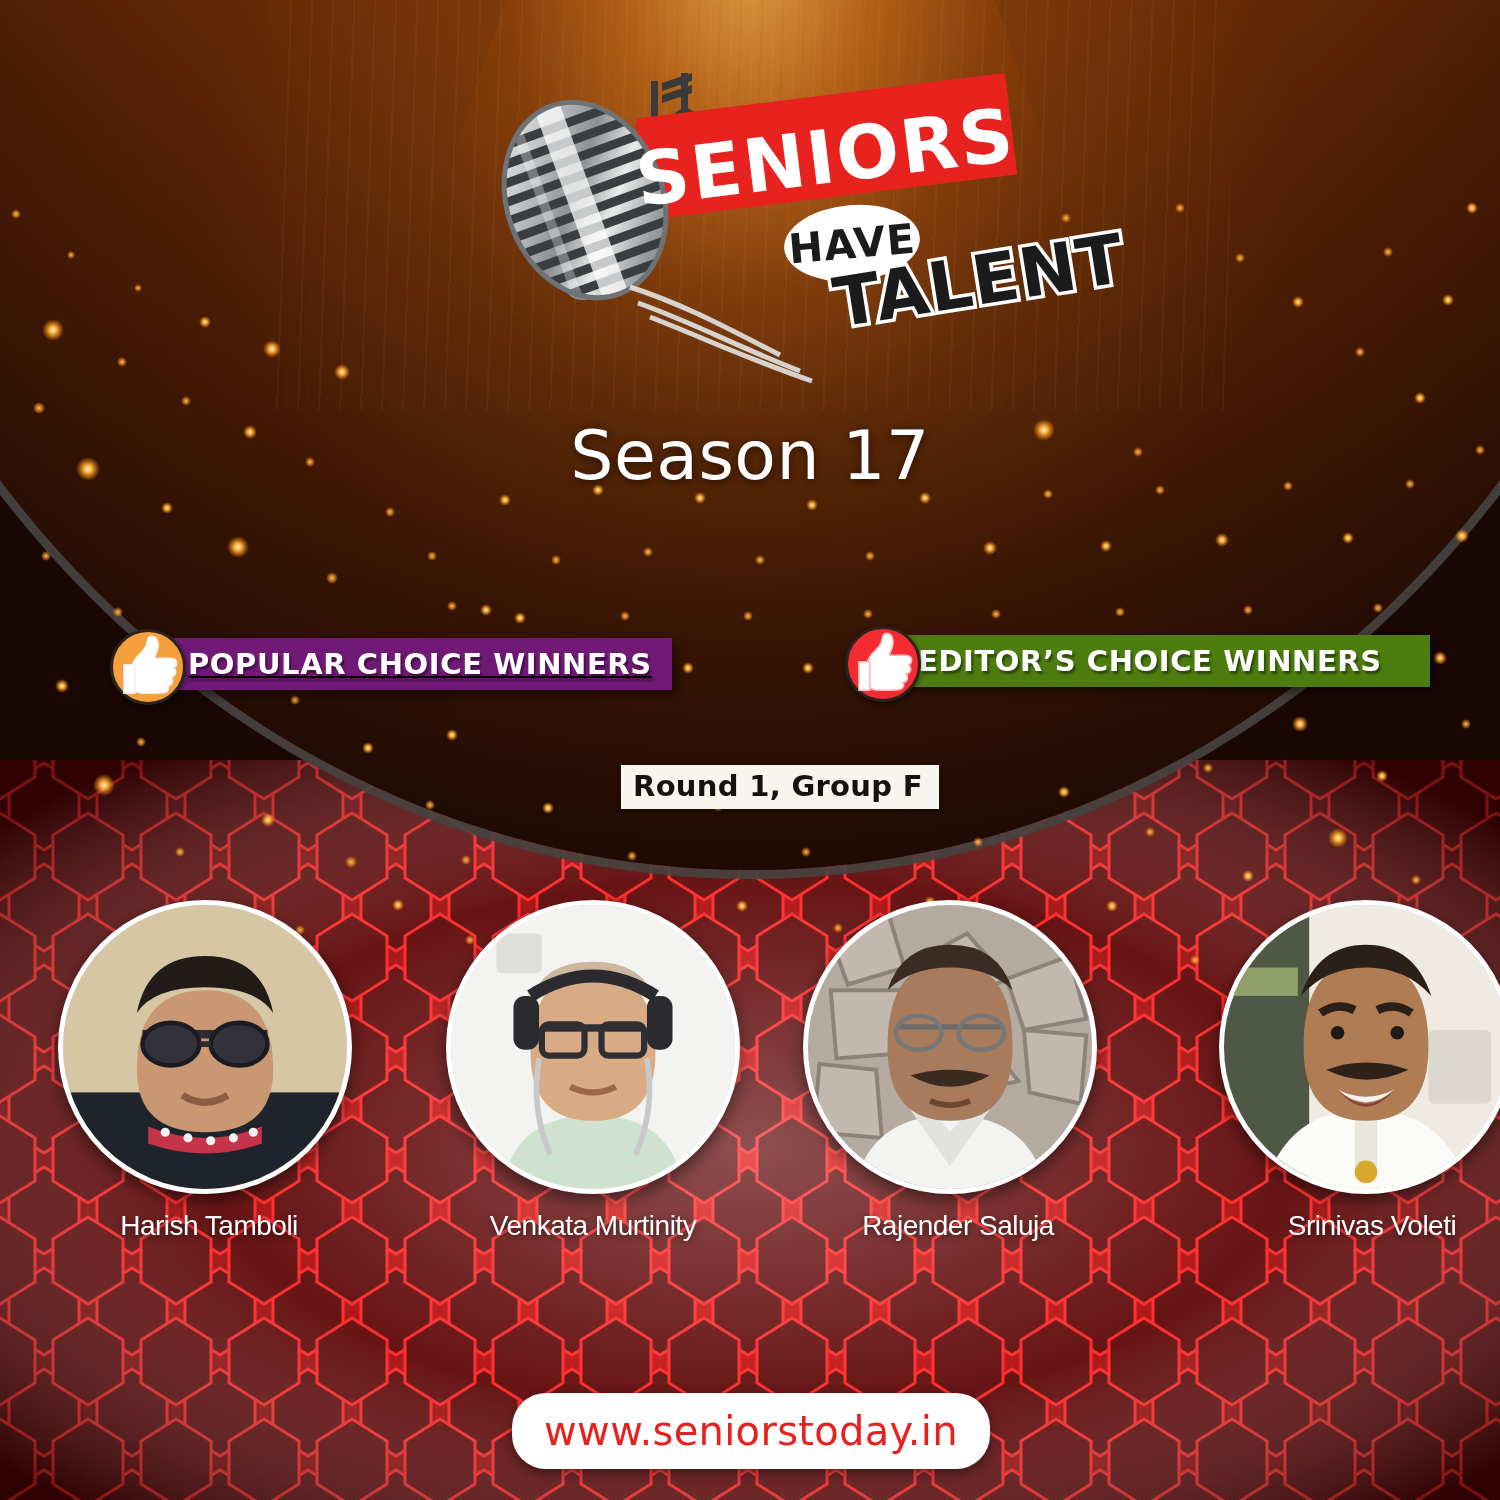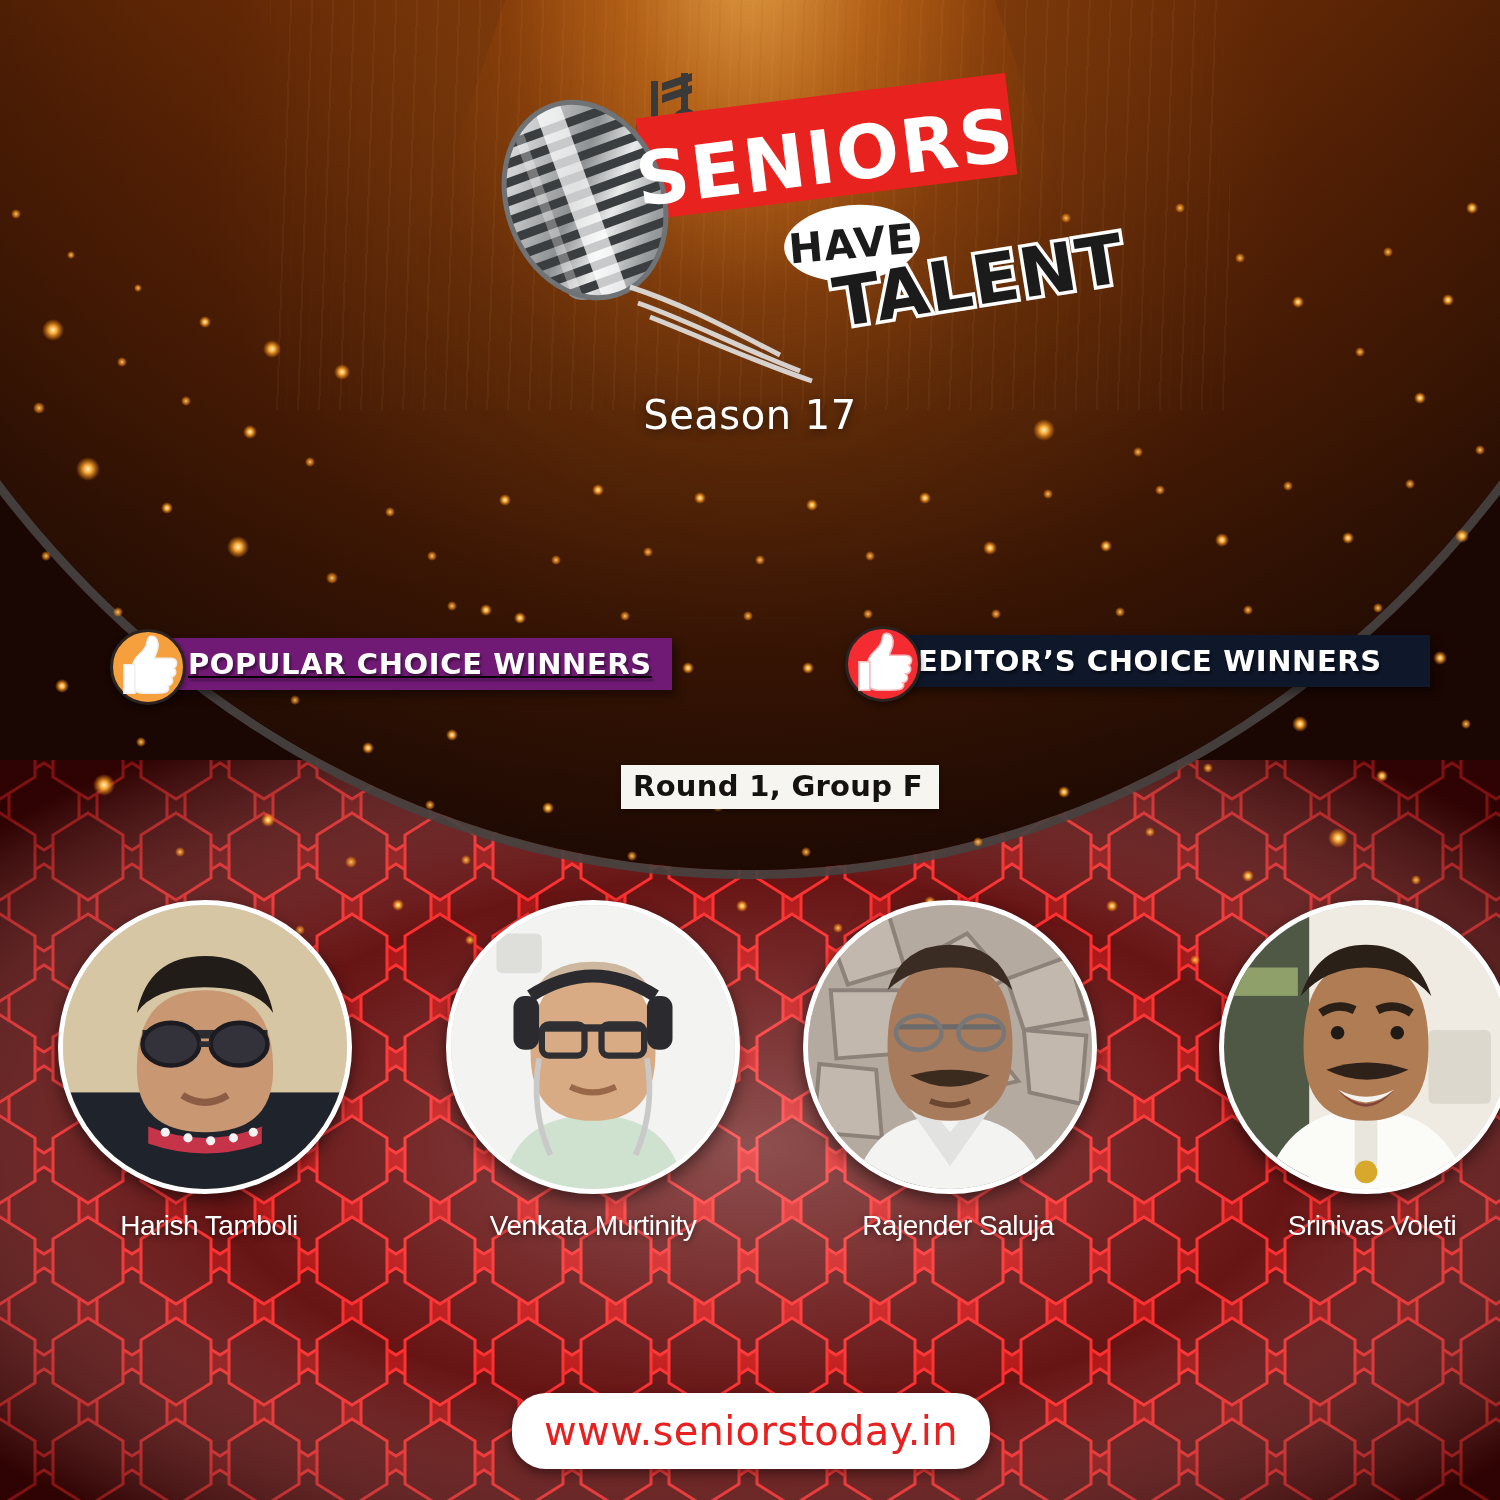--- a/index.html
+++ b/index.html
@@ -51,40 +51,40 @@
     pointer-events:none;
   }
   .bokeh{position:absolute;inset:0;pointer-events:none;}
 
   
   .logo{position:absolute;left:480px;top:55px;width:520px;height:330px;}
   .logo svg{width:100%;height:100%;overflow:visible;}
 
   
   .season{
-    position:absolute;left:0;right:0;top:392px;text-align:center;
-    color:#fff;font-size:40px;font-weight:400;letter-spacing:.5px;
+    position:absolute;left:0;right:0;top:416px;text-align:center;
+    color:#fff;font-size:68px;font-weight:400;letter-spacing:.5px;
     font-family:"DejaVu Sans", sans-serif;
     text-shadow:0 2px 10px rgba(0,0,0,.55);
   }
 
   
   .banner{
     position:absolute;height:52px;display:flex;align-items:center;
     box-shadow:4px 5px 9px rgba(0,0,0,.45);
   }
   .banner .blabel{
     color:#fff;font-weight:bold;font-size:29px;letter-spacing:.6px;
     white-space:nowrap;
     text-shadow:2px 3px 2px rgba(0,0,0,.40);
     font-family:"DejaVu Sans", sans-serif;
   }
   #banner-popular{left:140px;top:638px;width:532px;background:#701a75;text-decoration:underline;}
   #banner-popular .blabel{padding-left:48px;}
-  #banner-editor{left:878px;top:635px;width:552px;background:#0f172a;}
+  #banner-editor{left:878px;top:635px;width:552px;background:#4d7c0f;}
   #banner-editor .blabel{padding-left:40px;}
 
   .thumb-badge{
     position:absolute;top:-9px;width:70px;height:70px;border-radius:50%;
     border:3px solid #2a2320;display:block;
     box-shadow:0 3px 6px rgba(0,0,0,.45);
   }
   #thumb-popular{left:-30px;background:#f5a03c;}
   #thumb-editor{left:-33px;background:#f52b32;}
   .thumb-badge svg{width:100%;height:100%;}

